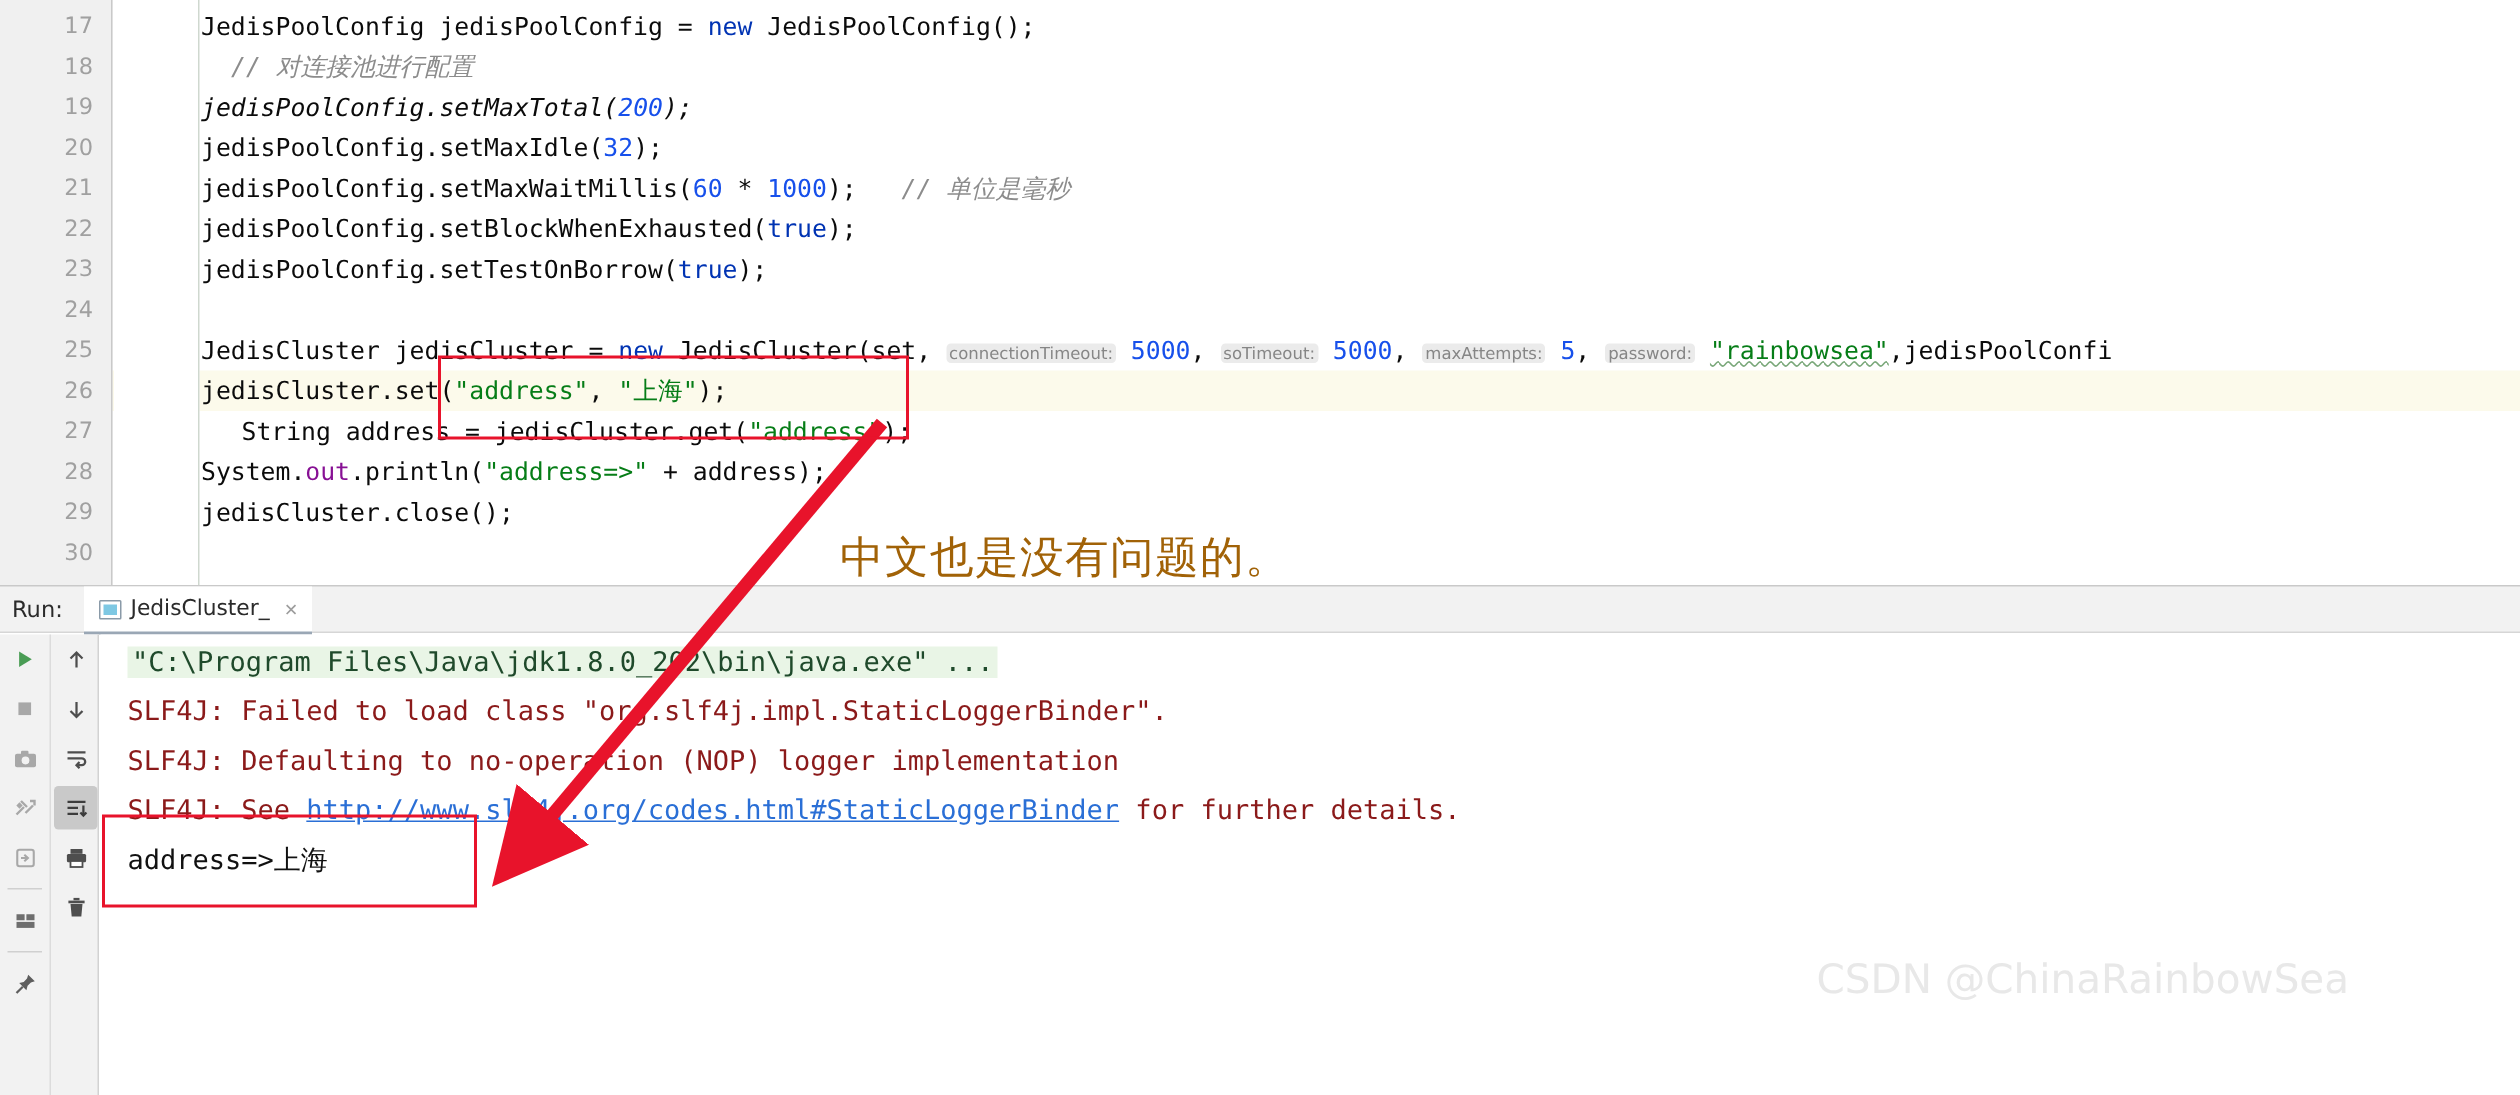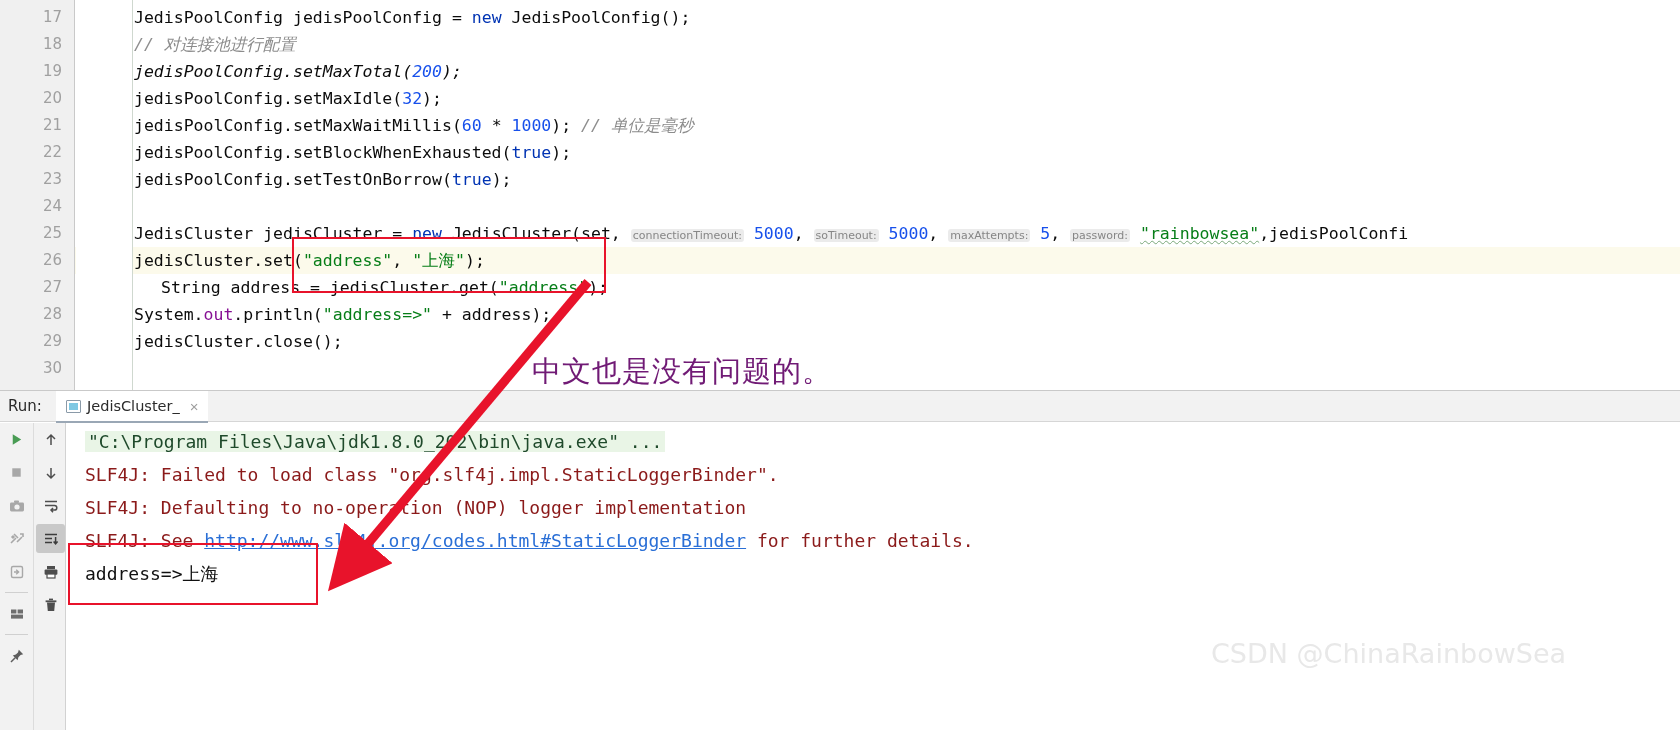--- a/index.html
+++ b/index.html
@@ -18,21 +18,21 @@
   #gutter-fold { position:absolute; left:76px; top:0; width:57px; height:390px; background:#ffffff; border-right:1px solid #cfd8cf; }
   .ln { position:absolute; right:12px; width:60px; text-align:right;
         font-family:"DejaVu Sans", sans-serif; font-size:15px; color:#a0a0a0; line-height:27px; height:27px; }
   .codeline { position:absolute; left:134px; height:27px; line-height:27px; white-space:pre;
         font-family:"DejaVu Sans Mono", monospace; font-size:16.5px; color:#0b0b0b; }
   .hl-row { position:absolute; left:0; height:27px; width:1680px; background:#fcfaeb; }
   .hl-row-gutter { position:absolute; left:0; height:27px; width:75px; background:#fbf8e3; }
   .kw { color:#0033b3; }
   .num { color:#1750eb; }
   .str { color:#067d17; }
-  .cmt { color:#8c8c8c; font-style:italic; }
+  .cmt { color:#8c8c8c; font-style:italic;padding-left:20px; }
   .fld { color:#871094; }
   .hint { color:#868686; background:#ebebeb; border-radius:3px; padding:0 2px; font-size:11px;
           font-family:"DejaVu Sans", sans-serif; font-style:normal; }
   .sqg { text-decoration: underline; text-decoration-style: wavy; text-decoration-color:#7aa87a; text-decoration-thickness:1px; }
 
   
   #runpanel { position:absolute; left:0; top:390px; width:1680px; height:340px; background:#ffffff; }
   #runheader { position:absolute; left:0; top:0; width:1680px; height:32px; background:#f2f2f2;
                border-top:1px solid #c9c9c9; border-bottom:1px solid #d6d6d6; }
   #run-label { position:absolute; left:8px; top:6px; font-size:15px; color:#2b2b2b; font-family:"DejaVu Sans", sans-serif;}
@@ -56,21 +56,21 @@
            font-size:18px; line-height:33px; height:33px; }
   .c-cmd { color:#1f4a2b; background:#e9f5e6; padding:0 3px; }
   .c-err { color:#8b1a1a; }
   .c-link { color:#2a6fd6; text-decoration:underline; }
   .c-out { color:#111111; font-family:"DejaVu Sans Mono", monospace; }
 
   
   #box-code { position:absolute; left:292px; top:237px; width:314px; height:56px; border:2.5px solid #e8132b; z-index:20; pointer-events:none;}
   #box-out  { position:absolute; left:68px; top:543px; width:250px; height:62px; border:2.5px solid #e8132b; z-index:20; pointer-events:none;}
   #arrow-svg { position:absolute; left:0; top:0; width:1680px; height:730px; z-index:19; pointer-events:none; }
-  #red-note { position:absolute; left:532px; top:352px; font-size:29px; color:#701a75; z-index:21;
+  #red-note { position:absolute; left:560px; top:352px; font-size:29px; color:#a16207; z-index:21;
               font-family:"DejaVu Sans", sans-serif; letter-spacing:1px; white-space:nowrap;text-align:center; }
   #watermark { position:absolute; left:1211px; top:638px; font-size:27px; color:#e8e8e8; z-index:22;
                font-family:"DejaVu Sans", sans-serif; white-space:nowrap; }
 </style>
 </head>
 <body>
 
 <div id="root">
 
   <div id="editor">

